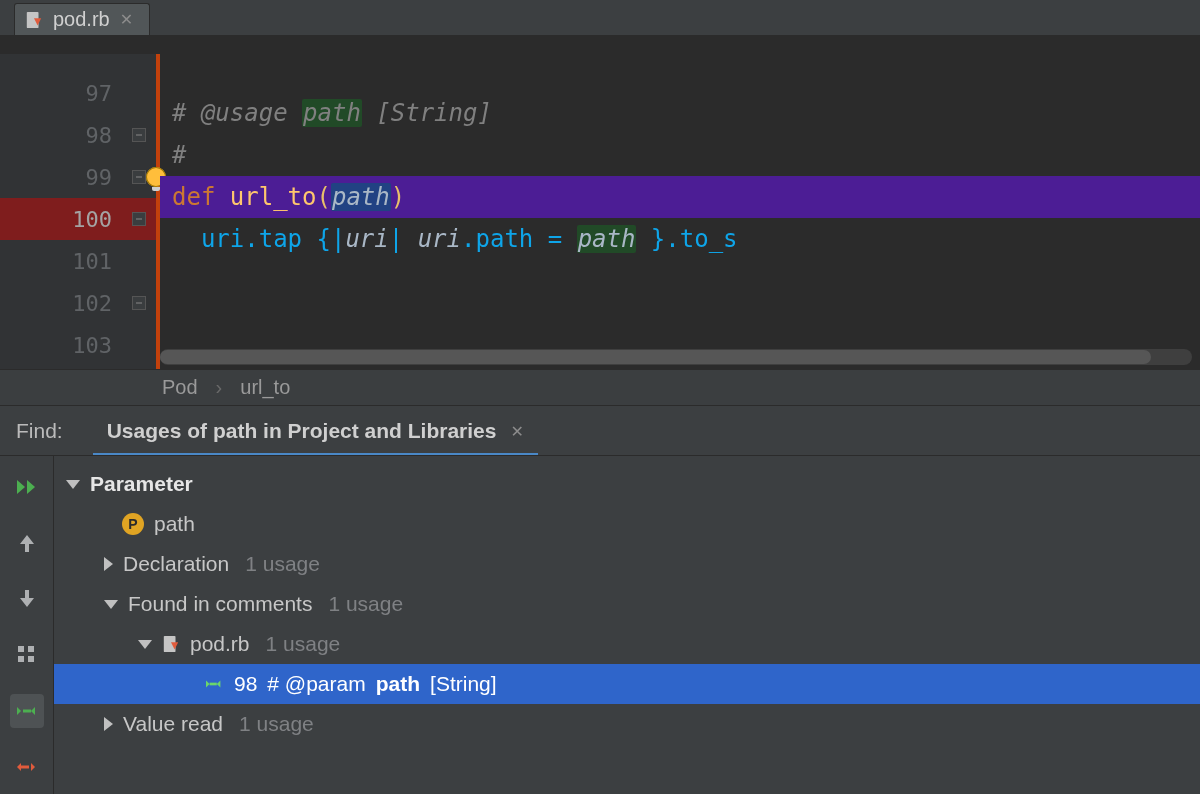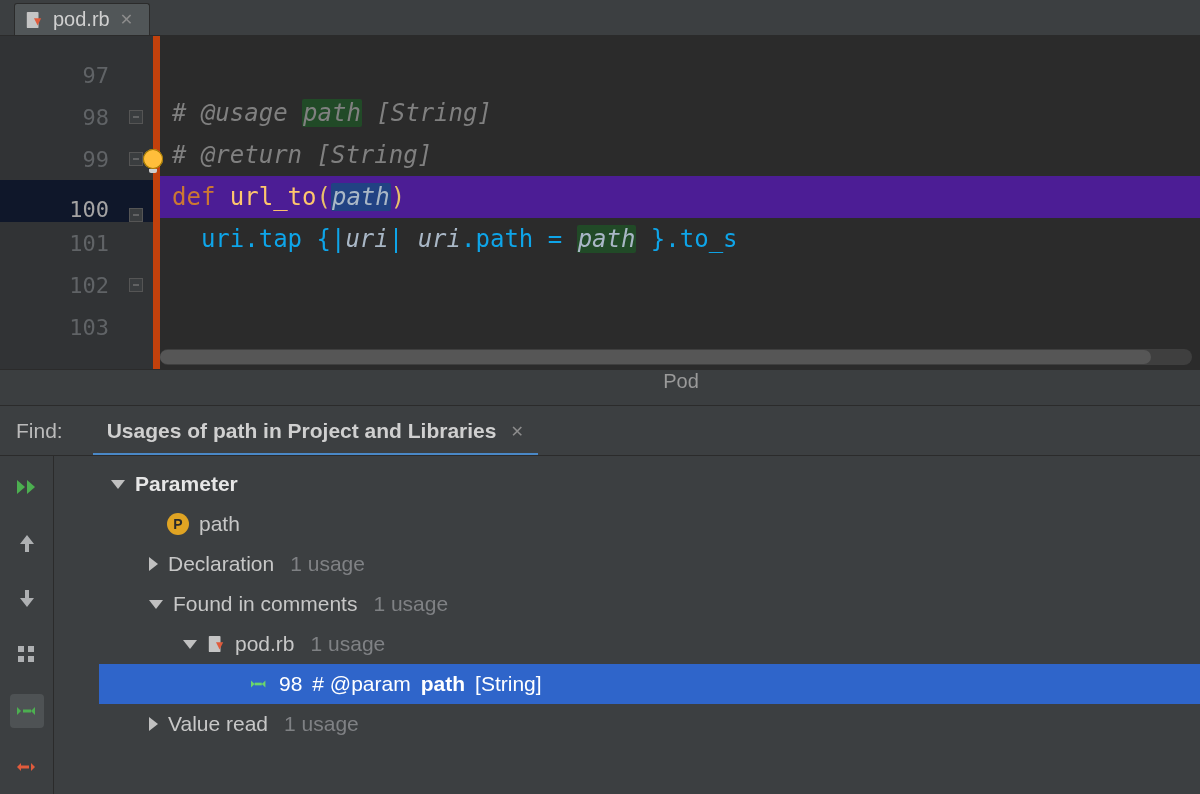--- a/index.html
+++ b/index.html
@@ -47,35 +47,36 @@
   
   .editor {
     flex: 0 0 333px;
     background: #2b2b2b;
     display: flex;
     position: relative;
   }
   .gutter {
     width: 160px;
     background: #313335;
-    border-right: 7px solid #c2410c;
+    border-right: 4px solid #c2410c;
     padding-top: 18px;
+    margin-top: 18px;
   }
   .gline {
     height: 42px;
     display: flex;
     align-items: center;
     justify-content: flex-end;
     padding-right: 44px;
     color: #606366;
     font-family: "Consolas","Menlo",monospace;
     font-size: 22px;
     position: relative;
   }
-  .gline.current { color: #a4a3a3; background: #0f172a; align-items: flex-end; }
+  .gline.current { color: #a4a3a3; background: #7f1d1d; }
   .fold-mark {
     position: absolute;
     right: 10px;
     width: 14px; height: 14px;
     border: 1px solid #555;
     background: #3a3d3f;
   }
   .fold-mark::before{
     content:""; position:absolute; left:3px; right:3px; top:50%; height:1px; background:#888; transform:translateY(-50%);
   }
@@ -122,21 +123,20 @@
   .crumb {
     height: 36px;
     background: #3b3e40;
     display: flex;
     align-items: center;
     gap: 18px;
     padding-left: 162px;
     color: #9a9a9a;
     font-size: 20px;
     border-top: 1px solid #2b2b2b;
-    flex-direction: column;
   }
   .crumb .chev { color: #6a6a6a; }
   
   .findhdr {
     height: 50px;
     background: #3c3f41;
     border-top: 1px solid #2b2b2b;
     display: flex;
     align-items: center;
     padding-left: 16px;
@@ -155,21 +155,20 @@
     font-weight: 600;
     text-align: right;
   }
   .find-tab .close { color:#8c8c8c; font-size:16px; font-weight:normal;}
   
   .findbody {
     flex: 1;
     background: #3c3f41;
     display: flex;
     border-top: 1px solid #2b2b2b;
-    gap: 45px;
   }
   .toolcol {
     width: 54px;
     background: #3c3f41;
     border-right: 1px solid #2b2b2b;
     display: flex;
     flex-direction: column;
     align-items: center;
     gap: 22px;
     padding-top: 14px;
@@ -263,21 +262,21 @@
         <span>102</span>
         <span class="fold-mark"></span>
       </div>
     <div class="gline">
         <span>103</span>
       </div>
   </div>
   <div class="code">
     <div class="cline"></div>
     <div class="cline"><span class="c-comment">#</span><span class="c-comment"> @usage </span><span class="c-comment hl-param">path</span><span class="c-comment"> [String]</span></div>
-    <div class="cline"><span class="c-comment">#</span><span class="c-comment"> @return [String]</span></div>
+    <div class="cline"><span class="c-comment">#</span></div>
     <div class="cline current"><span class="c-kw">def</span><span> </span><span class="c-ident">url_to</span><span class="c-paren">(</span><span class="c-param hl-sel">path</span><span class="c-paren">)</span></div>
     <div class="cline"><span>  </span><span class="c-plain">uri.tap {|</span><span class="c-param">uri</span><span class="c-plain">| </span><span class="c-param">uri</span><span class="c-plain">.path = </span><span class="c-param hl-param">path</span><span class="c-plain"> }.to_s</span></div>
     <div class="cline"></div>
   </div>
   <div class="hscroll">
     <div class="hscroll-thumb"></div>
   </div>
 </div>
 
 <div class="crumb">

